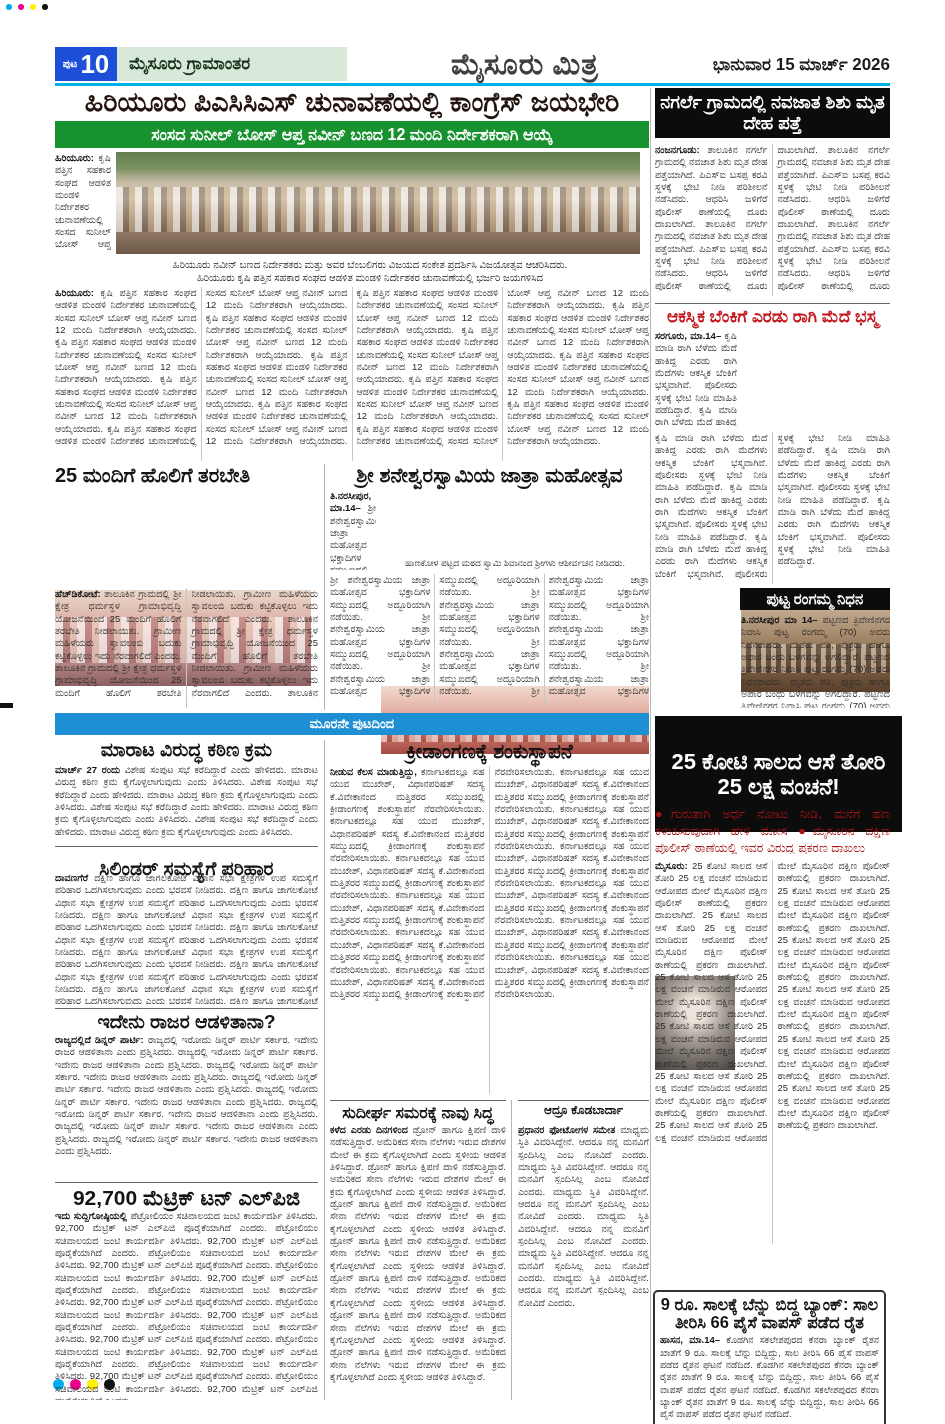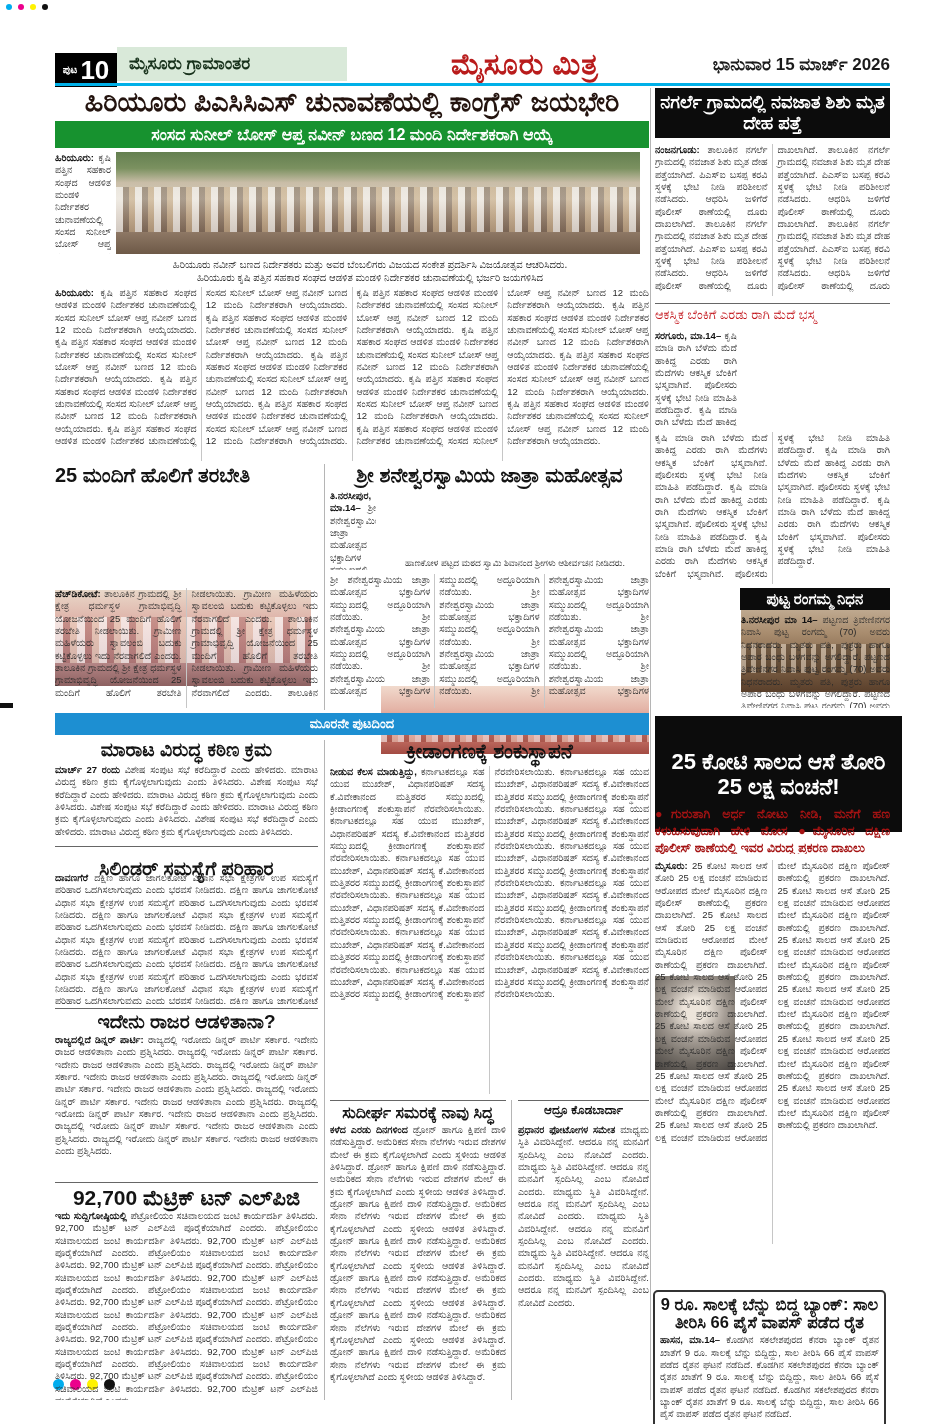--- a/index.html
+++ b/index.html
@@ -6,41 +6,41 @@
   .page{position:relative;width:945px;height:1424px;background:#fff;overflow:hidden;
         font-family:"Liberation Sans","DejaVu Sans",sans-serif;color:#222;}
   .abs{position:absolute;}
   .body-txt{font-size:9.5px;line-height:1.3;text-align:justify;color:#2b2b2b;overflow:hidden;}
   .lede{font-weight:bold;color:#111;}
   .cols2{column-count:2;column-gap:10px;column-rule:1px solid #c6c6c6;}
   .cols3{column-count:3;column-gap:9px;column-rule:1px solid #c6c6c6;}
   .cols4{column-count:4;column-gap:9px;column-rule:1px solid #c6c6c6;}
   .rule-v{position:absolute;width:1px;background:#b5b5b5;}
   
-  .pagenum-box{background:#000000;color:#fff;display:flex;align-items:center;justify-content:center;gap:3px;margin-top:6px;}
+  .pagenum-box{background:#1d4ed8;color:#fff;display:flex;align-items:center;justify-content:center;gap:3px;}
   .pagenum-box .small{font-size:10px;font-weight:bold;}
   .pagenum-box .big{font-size:26px;font-weight:bold;line-height:1;}
   .section-box{background:#d9e9d9;color:#17311b;font-weight:bold;font-size:17px;
                display:flex;align-items:center;padding-left:12px;}
-  .masthead{color:#b91c1c;font-weight:bold;font-size:29px;letter-spacing:1px;
+  .masthead{color:#404040;font-weight:bold;font-size:29px;letter-spacing:1px;
             font-family:"Liberation Serif","DejaVu Serif",serif;}
   .date-txt{font-size:17px;font-weight:bold;color:#1b1b1b;text-align:right;}
   .cyan-rule{background:#00b0e8;height:3px;}
   
   .hl-lead{font-size:27px;font-weight:bold;color:#23130e;text-align:center;line-height:1.05;}
   .subhead-bar{background:#17922f;color:#fff;font-weight:bold;font-size:16px;
                display:flex;align-items:center;justify-content:center;}
   .hl-black{font-size:19px;font-weight:bold;color:#141414;text-align:center;line-height:1.1;}
   .hl-box{background:#0c0c0c;color:#fff;font-weight:bold;text-align:center;
           display:flex;align-items:center;justify-content:center;line-height:1.15;}
-  .hl-red{color:#c3161c;font-size:13px;font-weight:normal;text-align:left;}
+  .hl-red{color:#c3161c;font-size:17px;font-weight:bold;text-align:center;}
   .caption{font-size:10px;color:#1c1c1c;text-align:center;line-height:1.3;}
   .band-blue{background:#1d8fd2;color:#fff;font-weight:bold;font-size:13px;
              display:flex;align-items:center;justify-content:center;}
-  .bullets-red{color:#a51313;font-weight:bold;font-size:12.5px;line-height:1.35;text-align:justify;}
+  .bullets-red{color:#a51313;font-weight:normal;font-size:12.5px;line-height:1.35;text-align:justify;}
   
   .photo{position:relative;overflow:hidden;background:#b4a493;}
   .crowd{position:absolute;left:0;right:0;}
   .ph-lead{background:linear-gradient(180deg,#647f50 0%,#7b9160 16%,#c9bda7 30%,#d7ccba 46%,#b5a18c 62%,#8c7663 80%,#6d5947 100%);}
   .ph-lead .crowd{top:34%;height:44%;background:repeating-linear-gradient(90deg,rgba(255,255,255,.6) 0 7px,rgba(70,50,40,.3) 7px 13px,rgba(210,180,140,.4) 13px 19px);}
   .ph-holige{background:linear-gradient(180deg,#e9d8c9 0%,#dcabA2 38%,#bb8c8c 72%,#8d6161 100%);}
   .ph-holige .crowd{top:28%;height:48%;background:repeating-linear-gradient(90deg,rgba(255,255,255,.65) 0 8px,rgba(150,80,80,.35) 8px 15px,rgba(240,220,200,.5) 15px 22px);}
   .ph-jatra{background:linear-gradient(180deg,#f1dacd 0%,#e4b4a7 34%,#cd7b6f 68%,#a34b43 100%);}
   .ph-jatra .crowd{top:40%;height:42%;background:repeating-linear-gradient(90deg,rgba(255,255,255,.55) 0 6px,rgba(140,60,50,.35) 6px 11px,rgba(250,230,215,.45) 11px 17px);}
   .ph-fire{background:linear-gradient(180deg,#ccbaa3 0%,#a98d6f 38%,#7d6045 72%,#593f2b 100%);}

